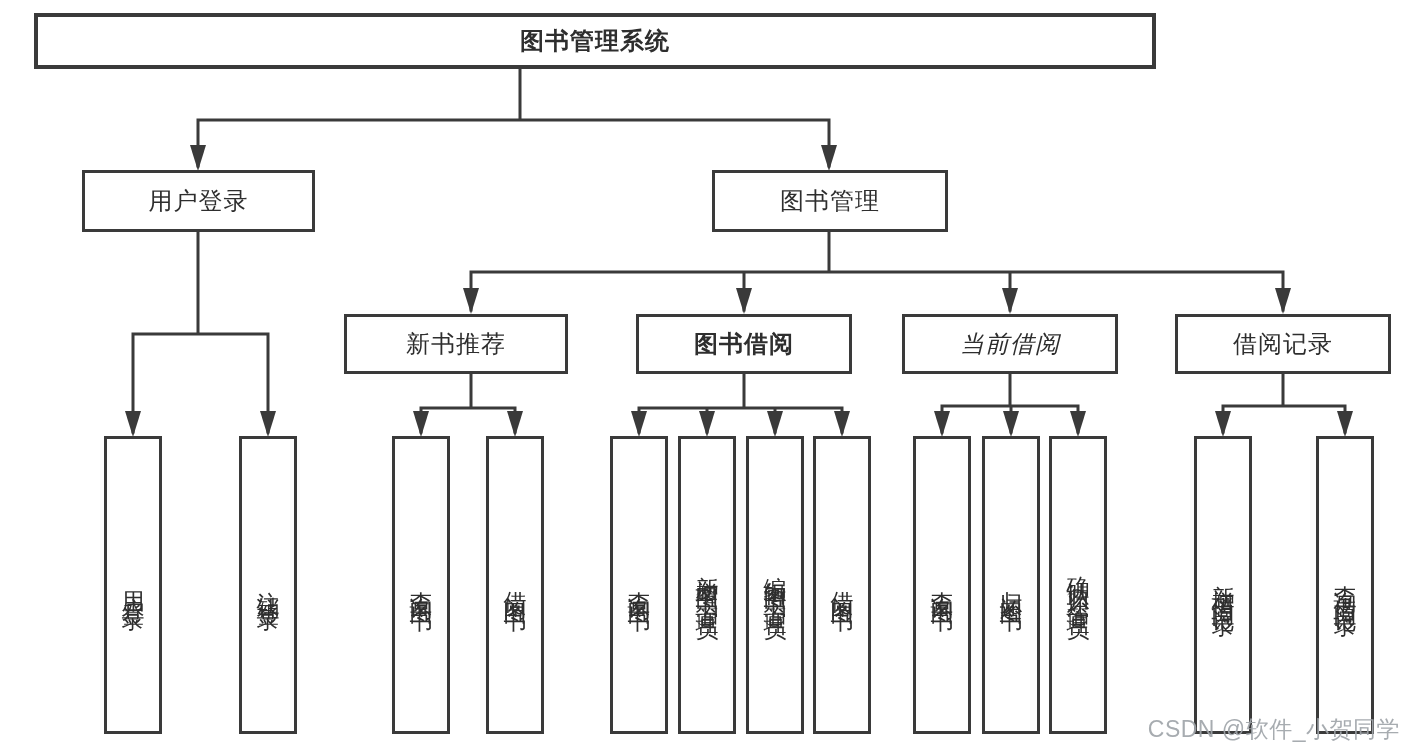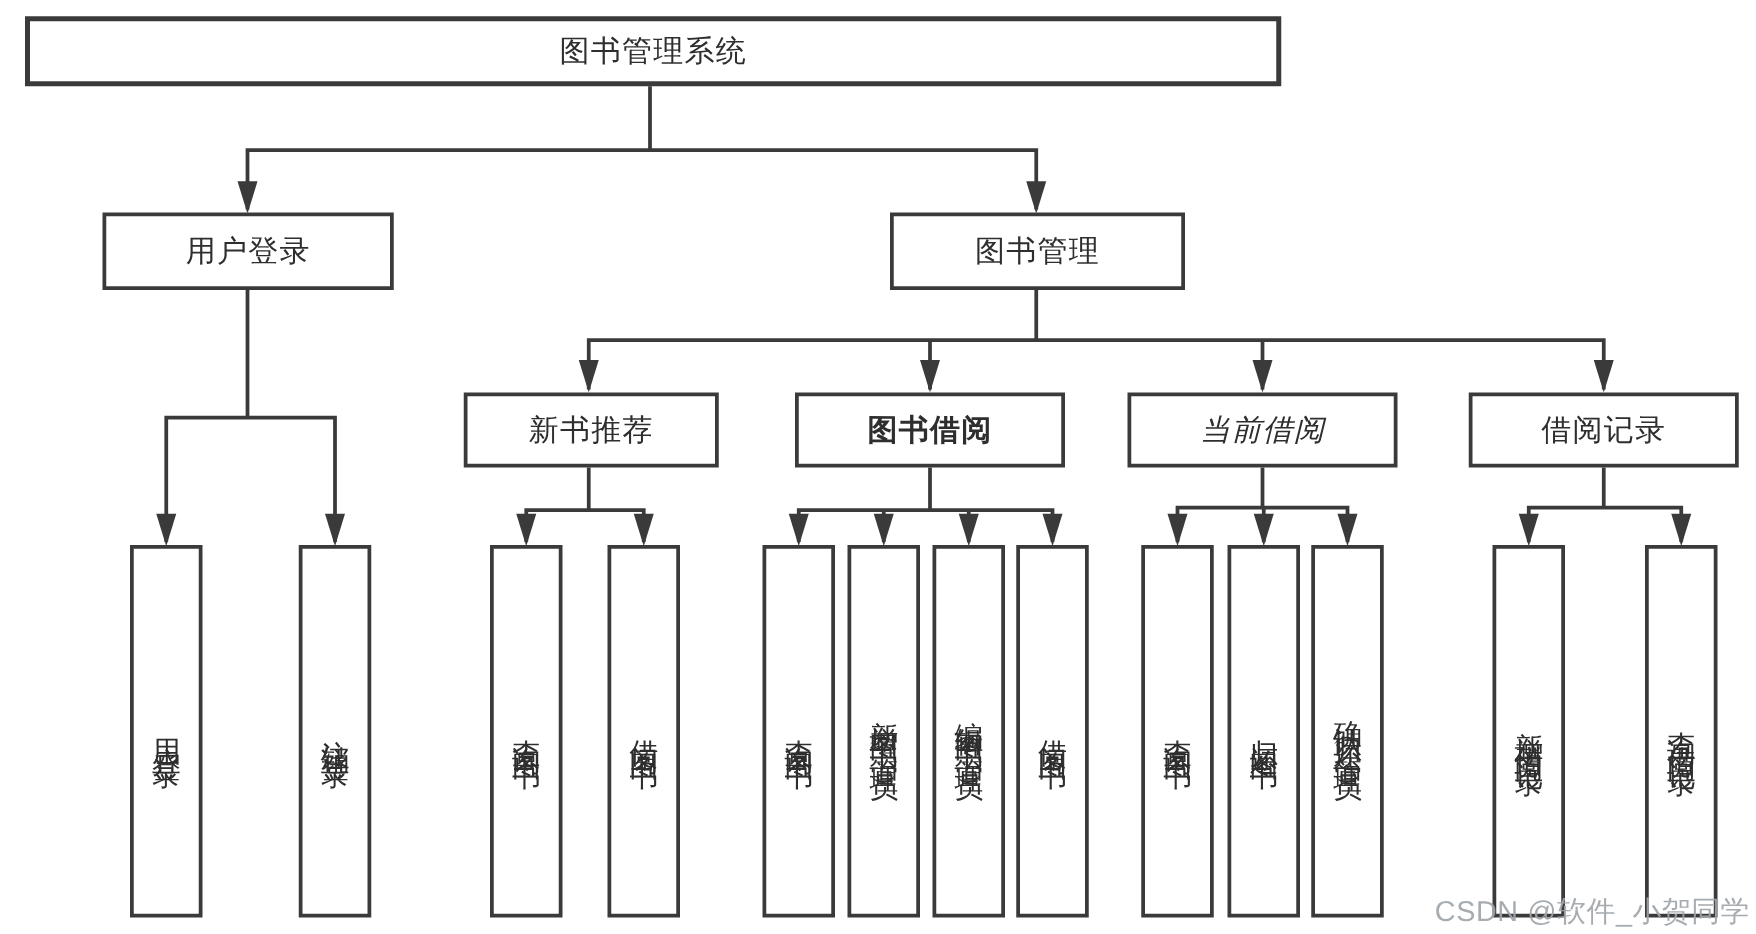--- a/index.html
+++ b/index.html
@@ -106,26 +106,26 @@
       <polygon points="767,411 783,411 775,437"></polygon>
       <polygon points="834,411 850,411 842,437"></polygon>
       <polygon points="934,411 950,411 942,437"></polygon>
       <polygon points="1003,411 1019,411 1011,437"></polygon>
       <polygon points="1070,411 1086,411 1078,437"></polygon>
       <polygon points="1215,411 1231,411 1223,437"></polygon>
       <polygon points="1337,411 1353,411 1345,437"></polygon>
     </g>
   </svg>
 
-  <div class="node root" style="left:20px; top:13px; width:1005px; height:56px;">图书管理系统</div>
+  <div class="node root" style="left:34px; top:13px; width:1122px; height:56px;font-weight:bold;">图书管理系统</div>
 
   <div class="node" style="left:82px; top:170px; width:233px; height:62px;">用户登录</div>
   <div class="node" style="left:712px; top:170px; width:236px; height:62px;">图书管理</div>
 
-  <div class="node" style="left:371px; top:314px; width:204px; height:60px;">新书推荐</div>
+  <div class="node" style="left:344px; top:314px; width:224px; height:60px;">新书推荐</div>
   <div class="node" style="left:636px; top:314px; width:216px; height:60px;font-weight:bold;">图书借阅</div>
   <div class="node" style="left:902px; top:314px; width:216px; height:60px;font-style:italic;">当前借阅</div>
   <div class="node" style="left:1175px; top:314px; width:216px; height:60px;">借阅记录</div>
 
   <div class="leaf" style="left:104px;">用户登录</div>
   <div class="leaf" style="left:239px;">注销登录</div>
   <div class="leaf" style="left:392px;">查询图书</div>
   <div class="leaf" style="left:486px;">借阅图书</div>
   <div class="leaf" style="left:610px;">查询图书</div>
   <div class="leaf" style="left:678px;">新增图书（管理员）</div>

